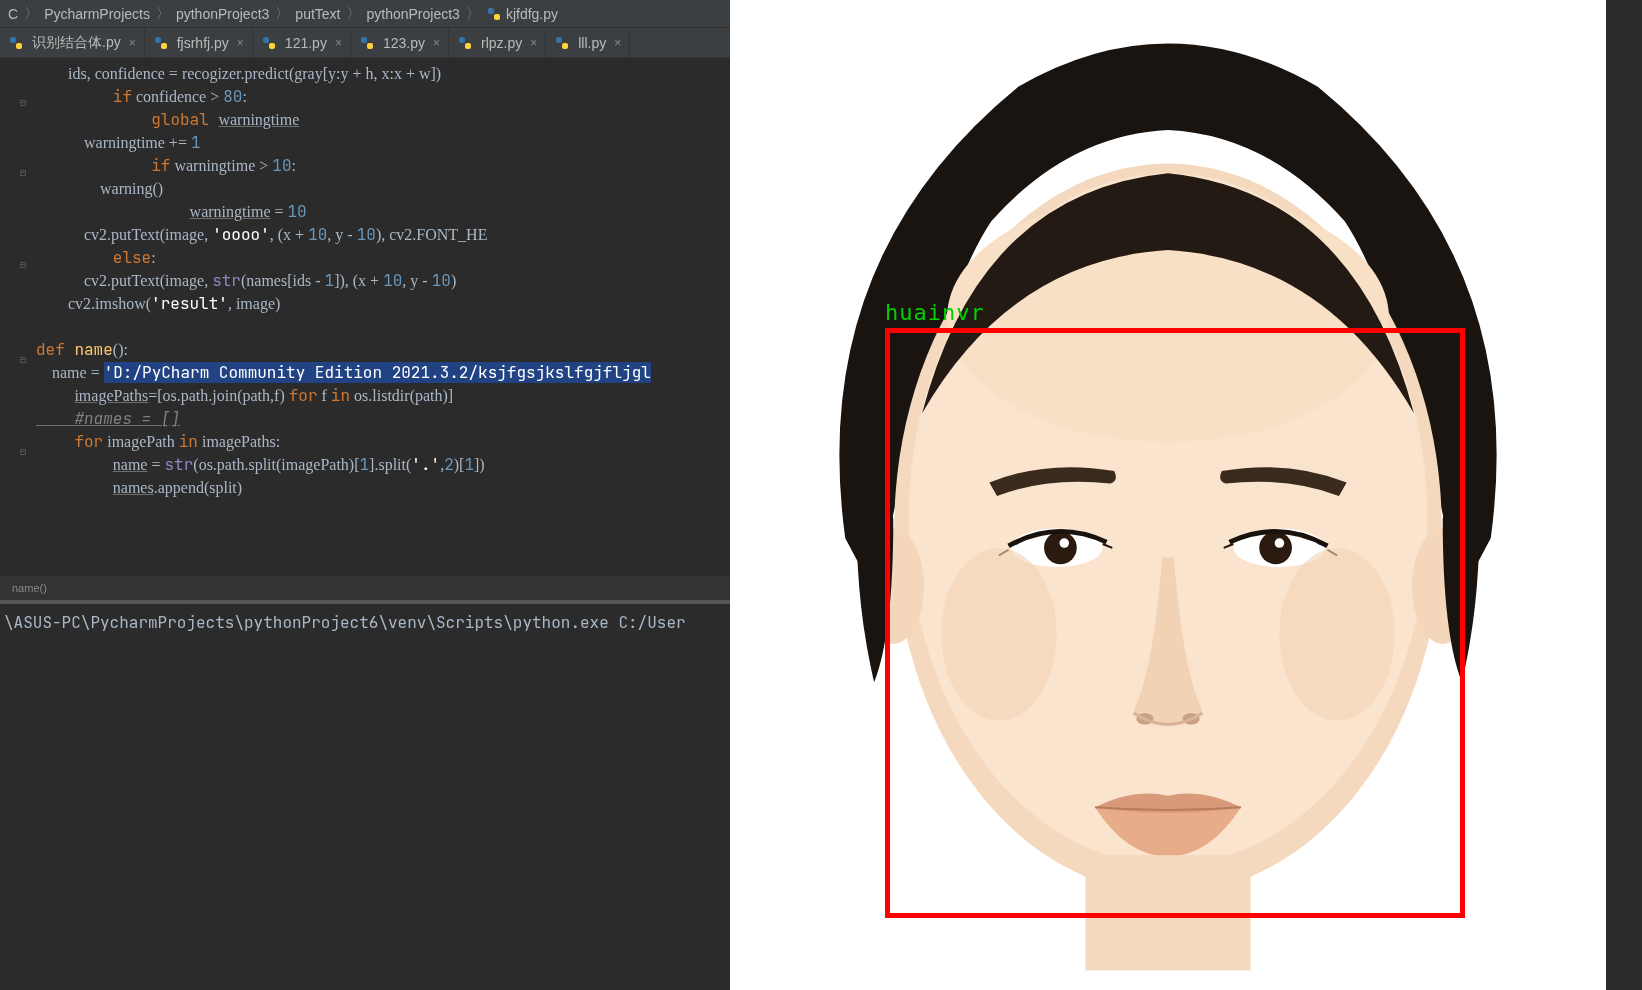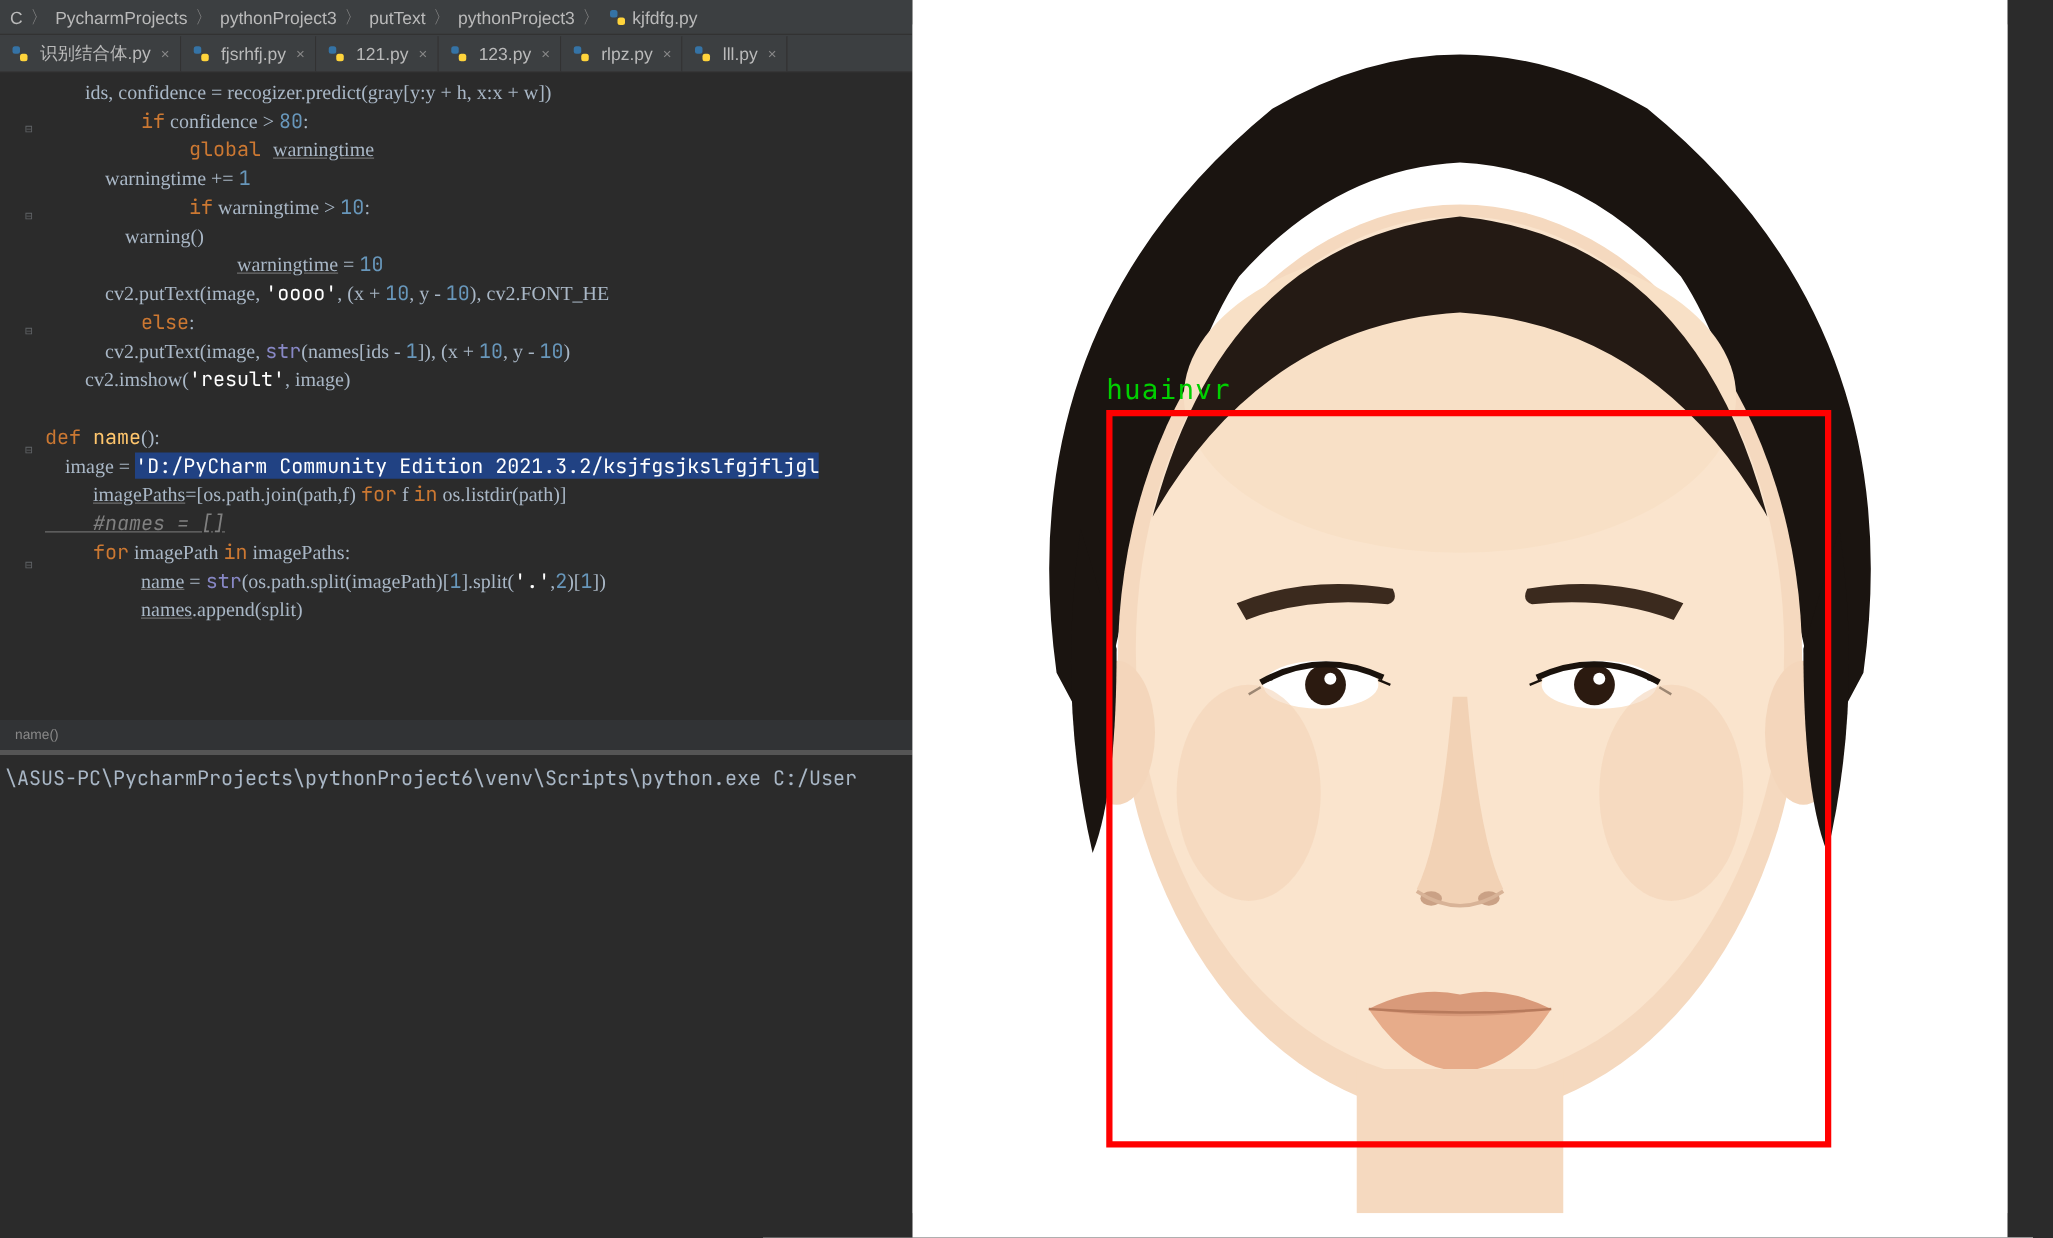--- a/index.html
+++ b/index.html
@@ -232,21 +232,21 @@
       <div class="line"><span class="id">            warningtime += </span><span class="num">1</span></div>
       <div class="line"><span class="kw">            if</span><span class="id"> warningtime &gt; </span><span class="num">10</span><span class="id">:</span></div>
       <div class="line"><span class="id">                warning()</span></div>
       <div class="line"><span>                </span><span class="id und">warningtime</span><span class="id"> = </span><span class="num">10</span></div>
       <div class="line"><span class="id">            cv2.putText(image, </span><span class="str">'oooo'</span><span class="id">, (x + </span><span class="num">10</span><span class="id">, y - </span><span class="num">10</span><span class="id">), cv2.FONT_HE</span></div>
       <div class="line"><span class="kw">        else</span><span class="id">:</span></div>
       <div class="line"><span class="id">            cv2.putText(image, </span><span class="builtin">str</span><span class="id">(names[ids - </span><span class="num">1</span><span class="id">]), (x + </span><span class="num">10</span><span class="id">, y - </span><span class="num">10</span><span class="id">)</span></div>
       <div class="line"><span class="id">        cv2.imshow(</span><span class="str">'result'</span><span class="id">, image)</span></div>
       <div class="line"><span></span></div>
       <div class="line"><span class="kw">def </span><span class="fn">name</span><span class="id">():</span></div>
-      <div class="line"><span class="id">    image = </span><span class="str sel">'D:/PyCharm Community Edition 2021.3.2/ksjfgsjkslfgjfljgl</span></div>
+      <div class="line"><span class="id">    name = </span><span class="str sel">'D:/PyCharm Community Edition 2021.3.2/ksjfgsjkslfgjfljgl</span></div>
       <div class="line"><span>    </span><span class="id und">imagePaths</span><span class="id">=[os.path.join(path,f) </span><span class="kw">for</span><span class="id"> f </span><span class="kw">in</span><span class="id"> os.listdir(path)]</span></div>
       <div class="line"><span class="comment und">    #names = []</span></div>
       <div class="line"><span class="kw">    for</span><span class="id"> imagePath </span><span class="kw">in</span><span class="id"> imagePaths:</span></div>
       <div class="line"><span>        </span><span class="id und">name</span><span class="id"> = </span><span class="builtin">str</span><span class="id">(os.path.split(imagePath)[</span><span class="num">1</span><span class="id">].split(</span><span class="str">'.'</span><span class="id">,</span><span class="num">2</span><span class="id">)[</span><span class="num">1</span><span class="id">])</span></div>
       <div class="line"><span>        </span><span class="id und">names</span><span class="id">.append(split)</span></div>
     </div>
   </div>
 
   <div class="crumb-bar">
     <span>name()</span>

